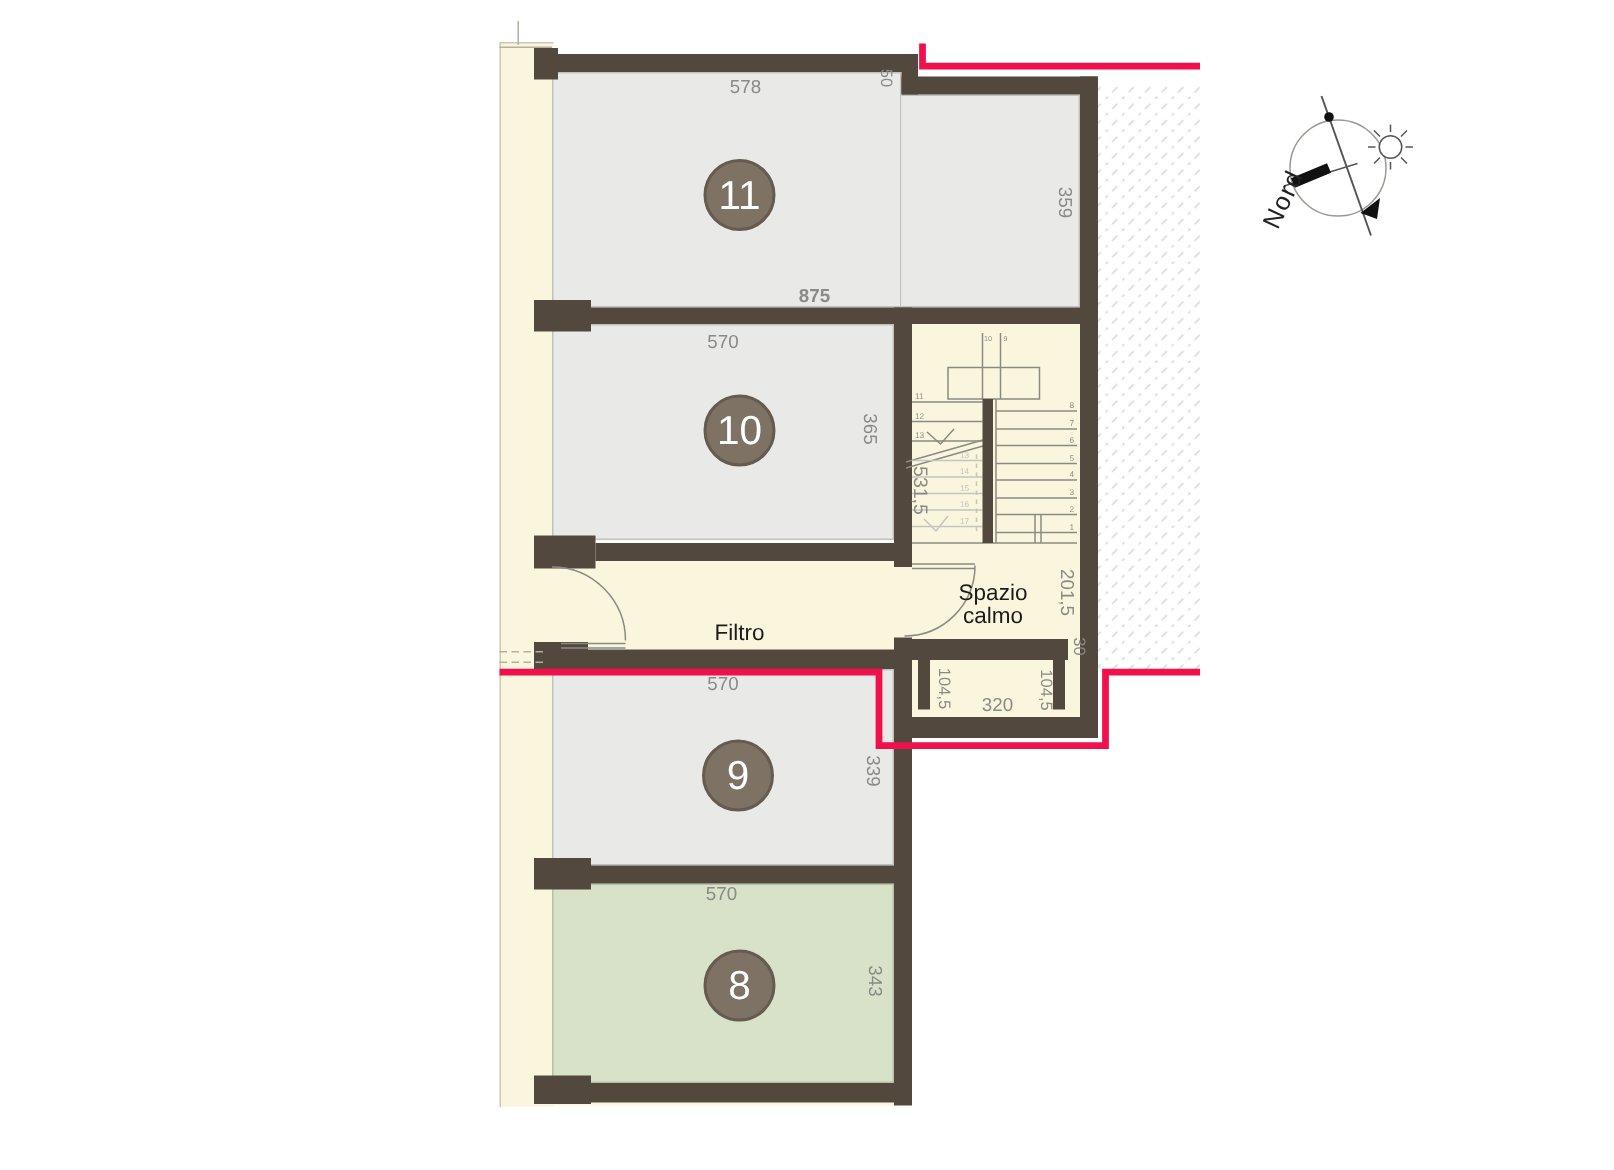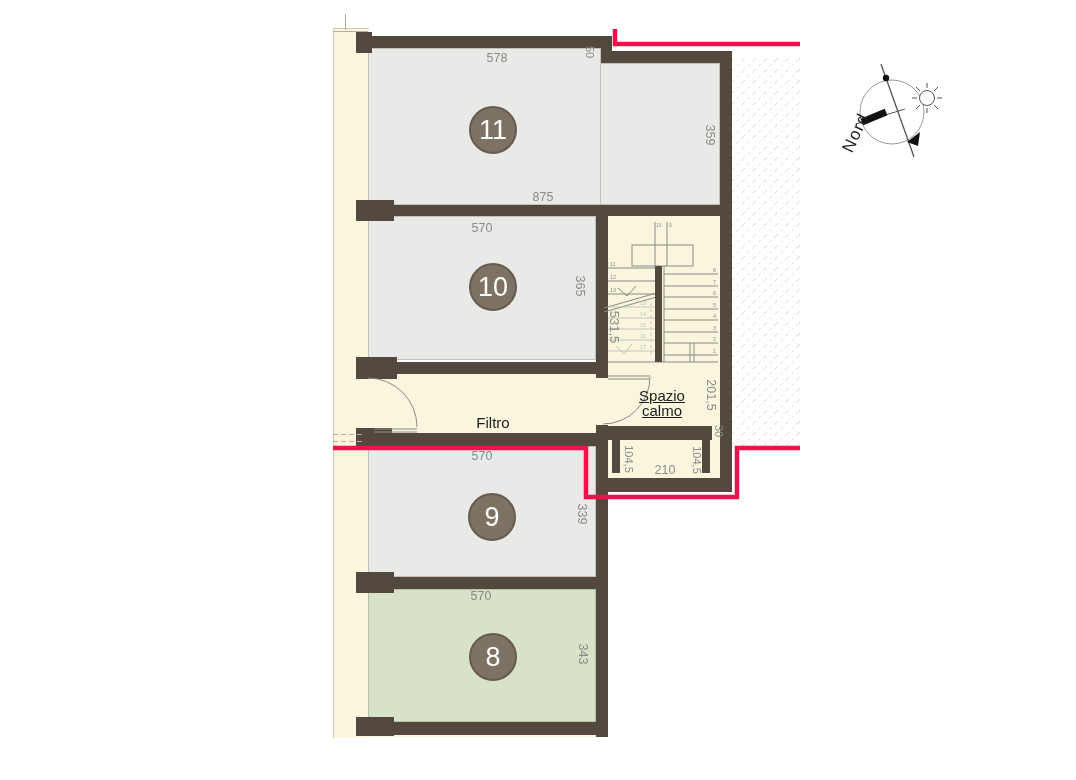--- a/index.html
+++ b/index.html
@@ -14,21 +14,21 @@
   .lbl{position:absolute;white-space:nowrap;}
   .dim{font-size:12.5px;color:#8a8a87;}
   .dim-s{font-size:11px;color:#8a8a87;}
   .big{font-size:15px;color:#1c1c1c;}
   .ctr{transform:translate(-50%,-50%);}
   .rot{transform:translate(-50%,-50%) rotate(90deg);}
   .nord{font-size:17px;color:#222;transform:translate(-50%,-50%) rotate(-65deg);letter-spacing:1px;}
   .badge{position:absolute;width:48px;height:48px;border-radius:50%;background:#7d7264;
          border:2px solid #655b4e;box-sizing:border-box;color:#fff;font-size:27px;
          display:flex;align-items:center;justify-content:center;}
-  .spazio{width:62px;white-space:normal;text-align:center;line-height:15px;text-decoration:underline;}
+  .spazio{width:62px;white-space:normal;text-align:center;line-height:15px;}
   .stairnum{font-size:5.5px;fill:#8f8f8a;font-family:"Liberation Sans",sans-serif;}
   .stairnum.faded{fill:#c2c2be;}
   .stairnum.top{font-size:4.8px;}
 </style>
 </head>
 <body>
 
 <div class="canvas">
 
   <div class="fill cream" style="left:333px;top:28px;width:35px;height:709px;border-left:1px solid #cdc9b2;border-top:1px solid #cdc9b2;"></div>
@@ -146,28 +146,28 @@
         <circle cx="927" cy="98" r="7.5" fill="#fff"></circle>
         <path d="M 937 98 L 942 98 M 917 98 L 912 98 M 927 88 L 927 83 M 927 108 L 927 113
                  M 934 91 L 938 87 M 920 105 L 916 109 M 934 105 L 938 109 M 920 91 L 916 87"></path>
       </g>
     </g>
   </svg>
 
   <div class="lbl dim ctr" style="left:497px;top:58px;">578</div>
   <div class="lbl dim-s rot" style="left:590px;top:52px;">50</div>
   <div class="lbl dim rot" style="left:710px;top:135px;">359</div>
-  <div class="lbl dim ctr" style="left:543px;top:197px;">875</div>
+  <div class="lbl dim ctr" style="left:543px;top:197px;font-weight:bold;">875</div>
   <div class="lbl dim ctr" style="left:482px;top:228px;">570</div>
   <div class="lbl dim rot" style="left:580px;top:286px;">365</div>
   <div class="lbl dim rot" style="left:614px;top:327px;font-size:13px;">531,5</div>
   <div class="lbl dim rot" style="left:711px;top:395px;">201,5</div>
   <div class="lbl dim-s rot" style="left:719px;top:431px;">30</div>
   <div class="lbl dim-s rot" style="left:629px;top:459px;">104,5</div>
-  <div class="lbl dim ctr" style="left:665px;top:470px;">210</div>
+  <div class="lbl dim ctr" style="left:665px;top:470px;">320</div>
   <div class="lbl dim-s rot" style="left:697px;top:460px;">104,5</div>
   <div class="lbl dim ctr" style="left:482px;top:456px;">570</div>
   <div class="lbl dim rot" style="left:582px;top:514px;">339</div>
   <div class="lbl dim ctr" style="left:481px;top:596px;">570</div>
   <div class="lbl dim rot" style="left:583px;top:654px;">343</div>
 
   <div class="lbl big ctr" style="left:493px;top:402px;margin-top:20px;">Filtro</div>
   <div class="lbl big ctr spazio" style="left:662px;top:403px;">Spazio calmo</div>
   <div class="lbl nord" style="left:856px;top:133px;">Nord</div>
 

